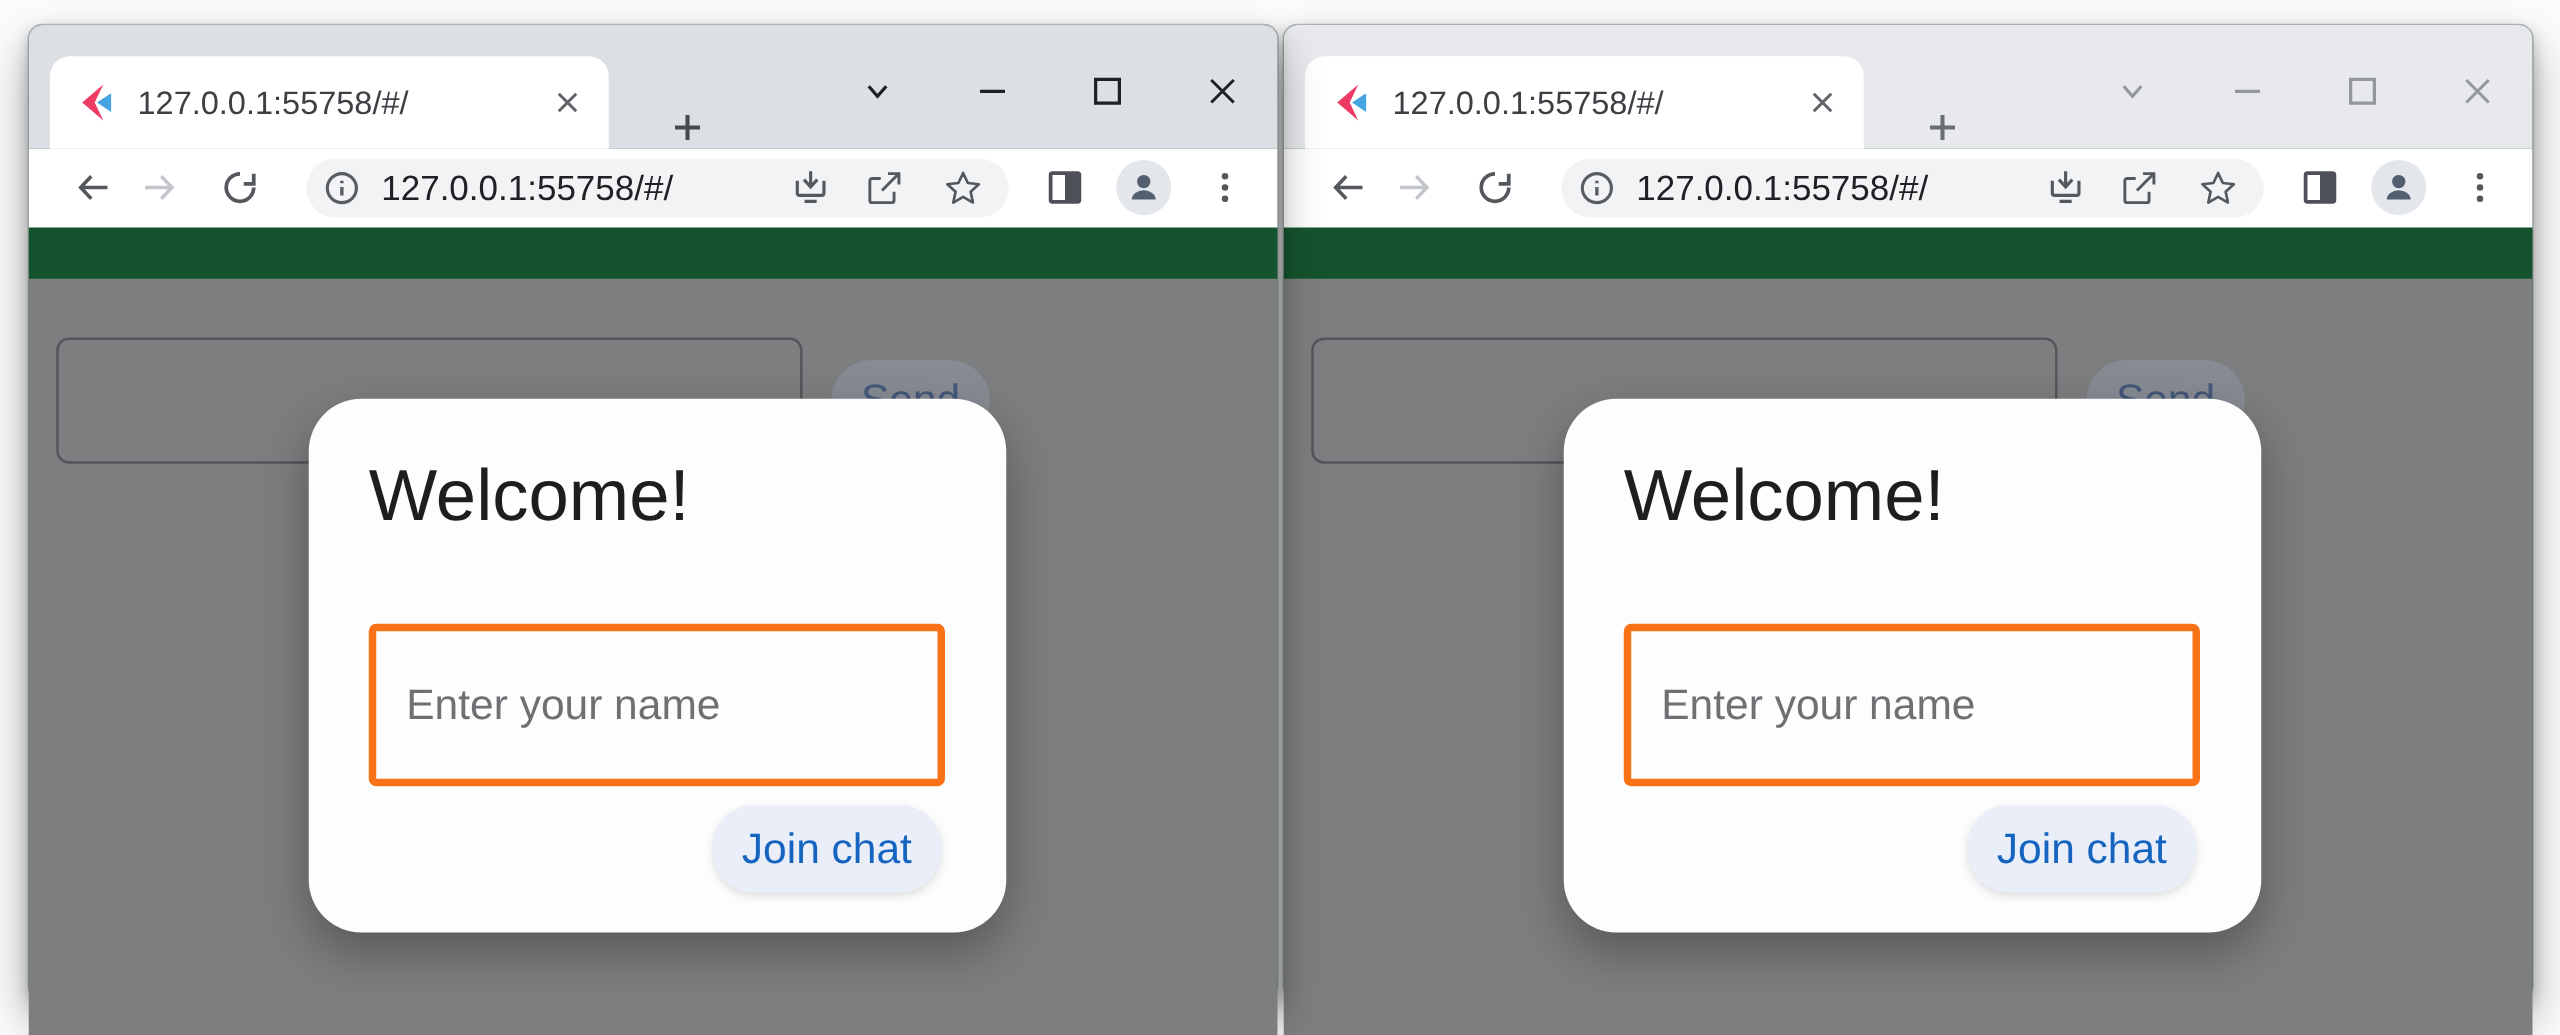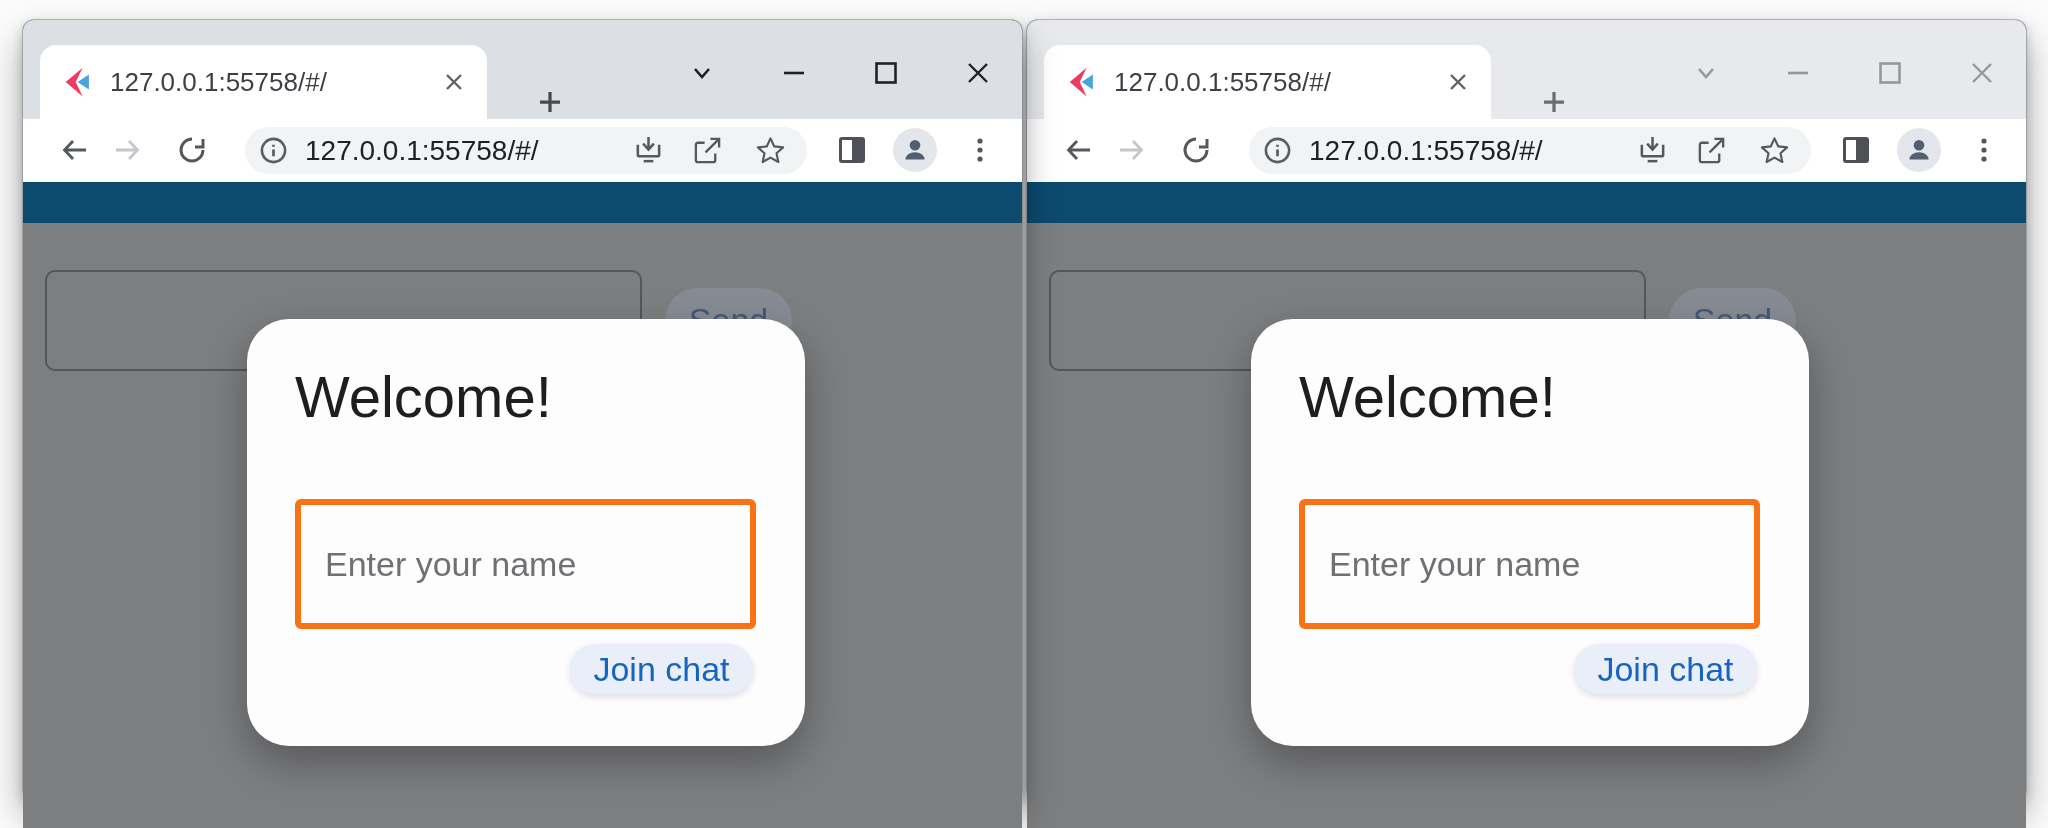--- a/index.html
+++ b/index.html
@@ -4,21 +4,21 @@
 <style>
   html,body{margin:0;padding:0;}
   body{
     width:2048px;height:828px;overflow:hidden;position:relative;
     background:#fbfbfc;
     font-family:"Liberation Sans","DejaVu Sans",sans-serif;
     -webkit-font-smoothing:antialiased;
   }
   .win{
     position:absolute;top:20px;width:999px;height:780px;border-radius:11px;
-    background:#0c4a6e;
+    background:#14532d;
     box-shadow:0 0 0 1px rgba(130,135,140,.55),0 18px 36px rgba(0,0,0,.33),0 5px 12px rgba(0,0,0,.22);
   }
   .win.left{left:23px;z-index:2;}
   .win.right{left:1027px;z-index:1;}
 
   
   .tabstrip{position:relative;height:99px;border-radius:11px 11px 0 0;}
   .win.left  .tabstrip{background:#dce0e4;}
   .win.right .tabstrip{background:#e7e9ec;}
   .tab{
@@ -65,21 +65,21 @@
     border:2px solid #56565a;border-radius:10px;background:transparent;resize:none;outline:none;}
   .send-btn{position:absolute;left:642px;top:65px;width:127px;height:65px;border-radius:33px;border:none;
     background:#878b93;color:#44587a;font-size:34px;font-family:inherit;display:flex;align-items:center;justify-content:center;cursor:pointer;}
   .dialog{position:absolute;left:224px;top:96px;width:558px;height:427px;background:#fdfdfe;border-radius:42px;
     box-shadow:0 16px 40px rgba(0,0,0,.30);}
   .dlg-title{position:absolute;left:48px;top:49px;font-size:58px;line-height:1;color:#1d1e20;}
   .name-input{position:absolute;left:48px;top:180px;width:461px;height:130px;box-sizing:border-box;
     border:6px solid #f97316;border-radius:6px;background:#fdfdfe;font-size:34px;font-family:inherit;
     color:#1d1e20;padding:0 20px 0 24px;outline:none;}
   .name-input::placeholder{color:#6f7073;opacity:1;}
-  .join-btn{position:absolute;left:323px;top:325px;width:183px;height:50px;border-radius:33px;border:none;
+  .join-btn{position:absolute;left:323px;top:325px;width:183px;height:70px;border-radius:33px;border:none;
     background:#e9eef8;color:#1565c0;font-size:34px;font-family:inherit;display:flex;align-items:center;justify-content:center;
     cursor:pointer;box-shadow:0 3px 7px rgba(60,64,67,.16);}
   svg{display:block;}
 </style>
 </head>
 <body>
 
 <div class="win left">
   <div class="tabstrip">
     <div class="tab">

